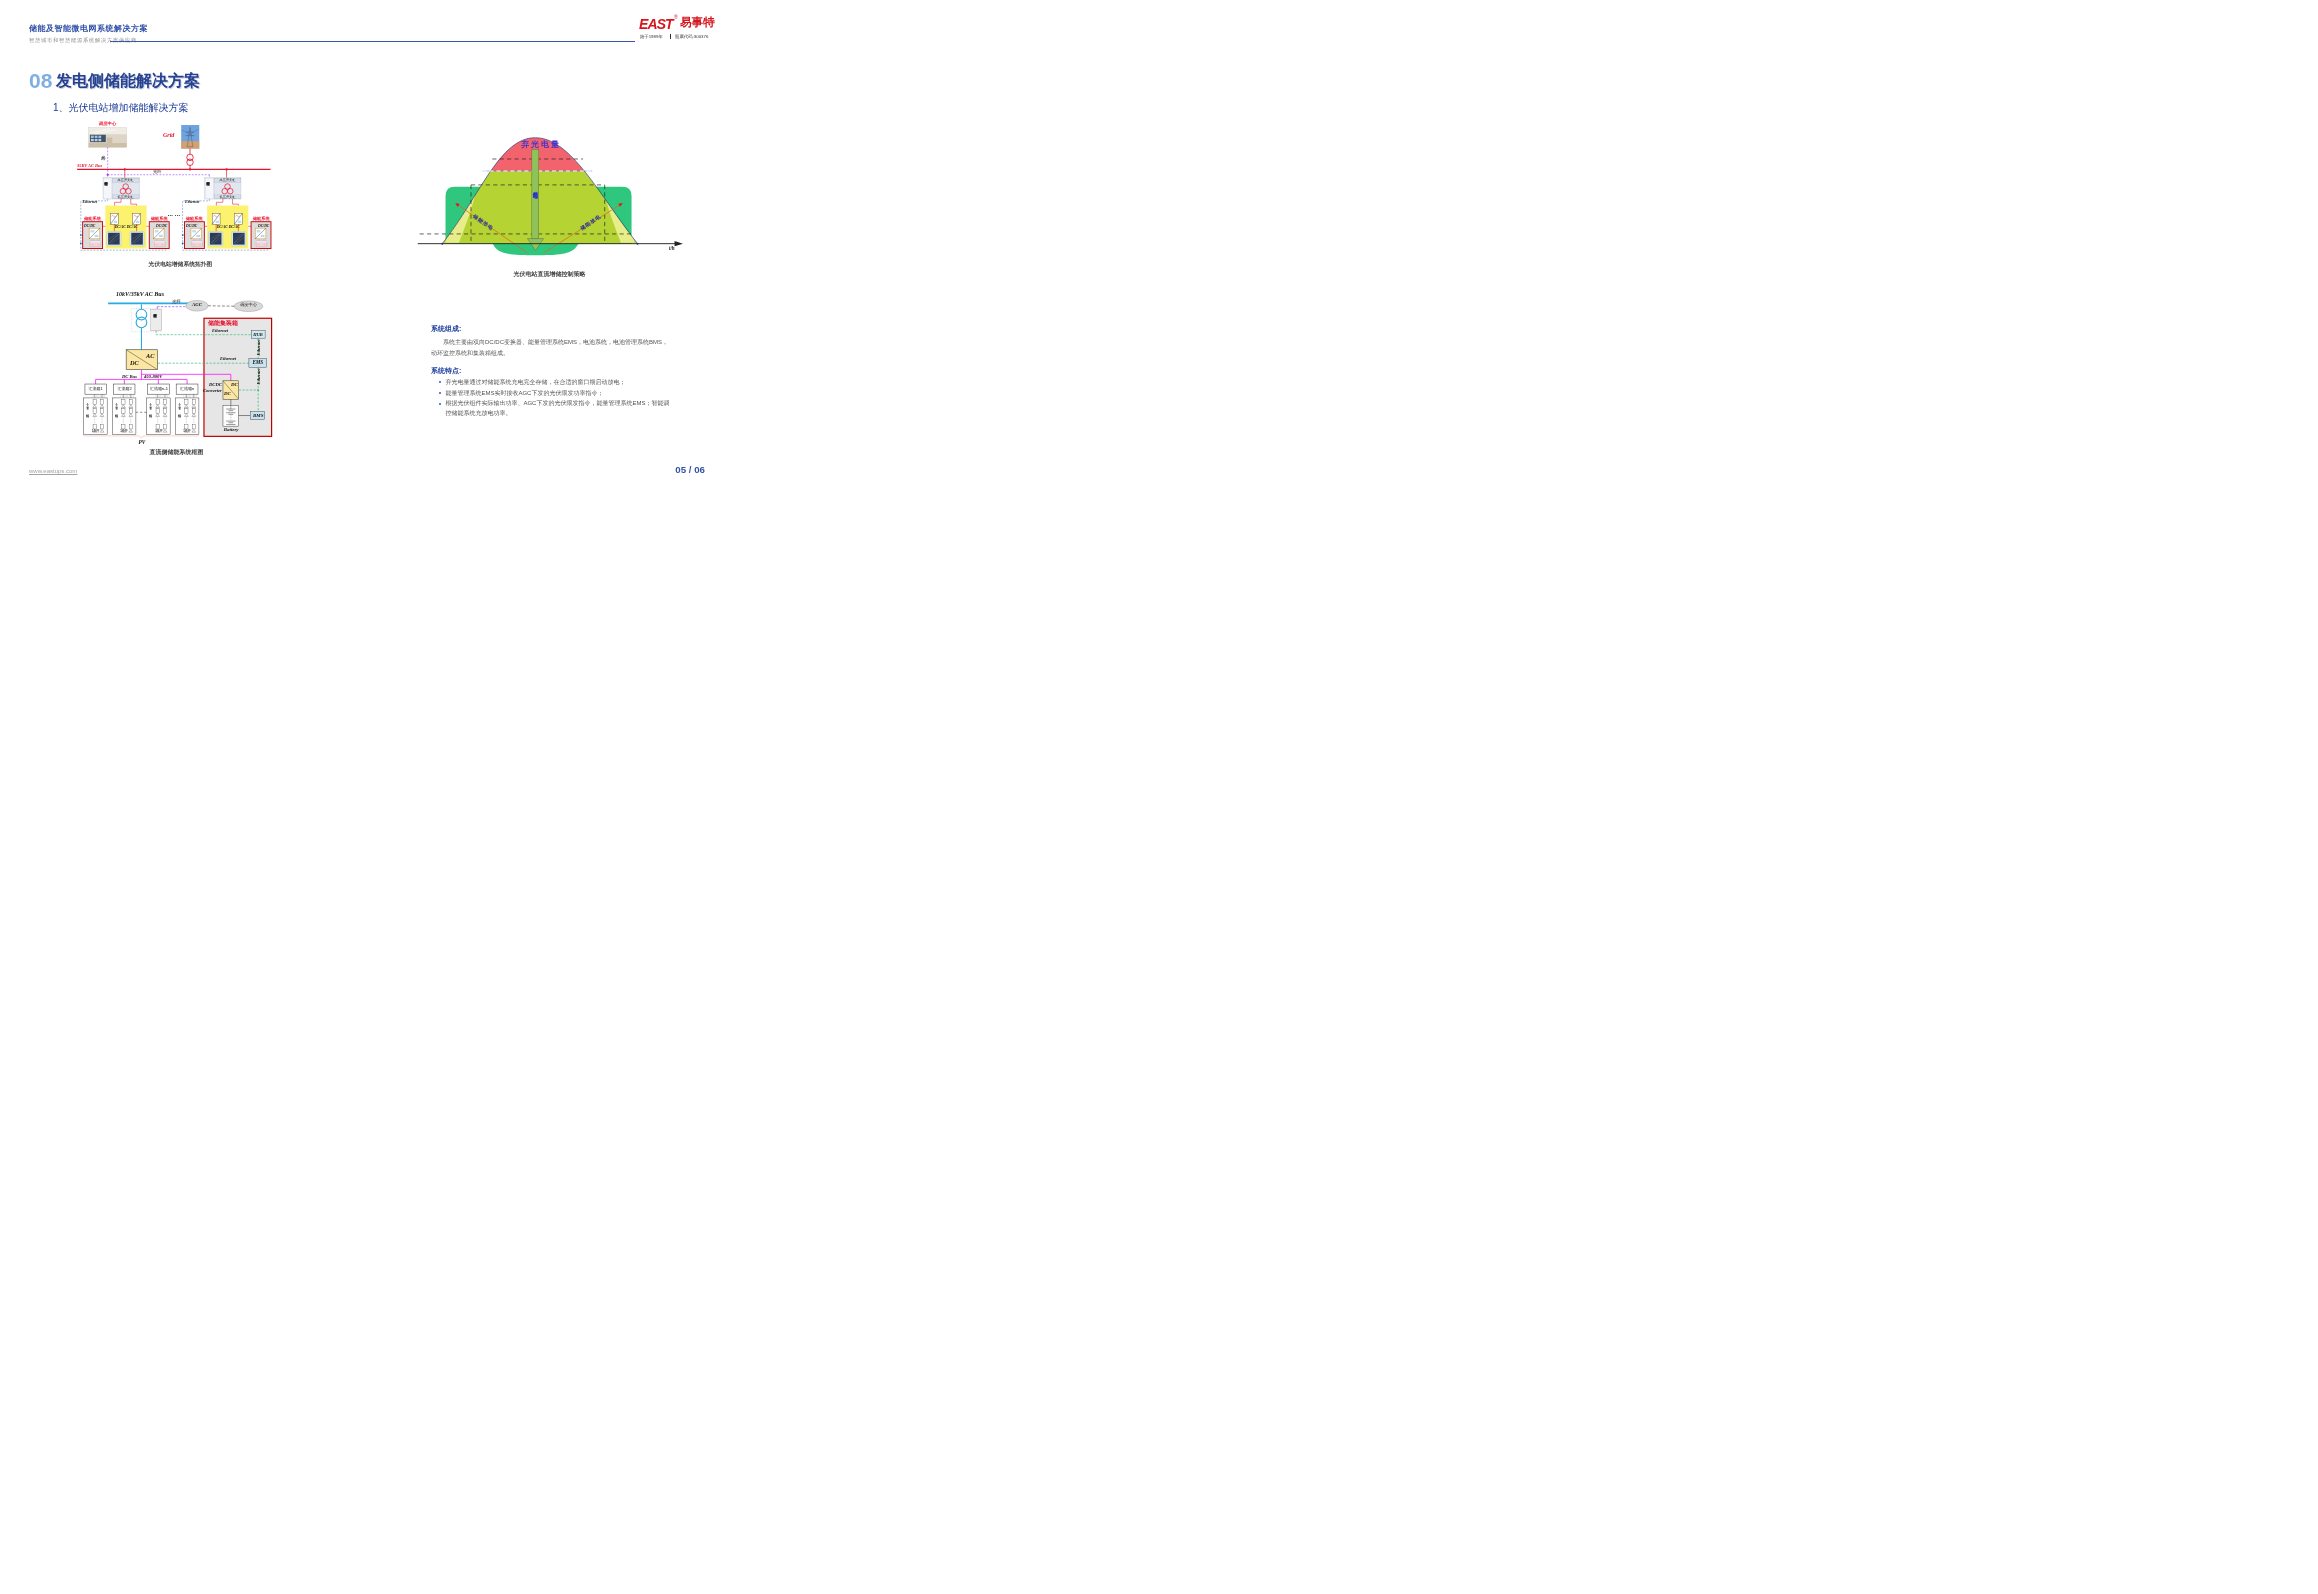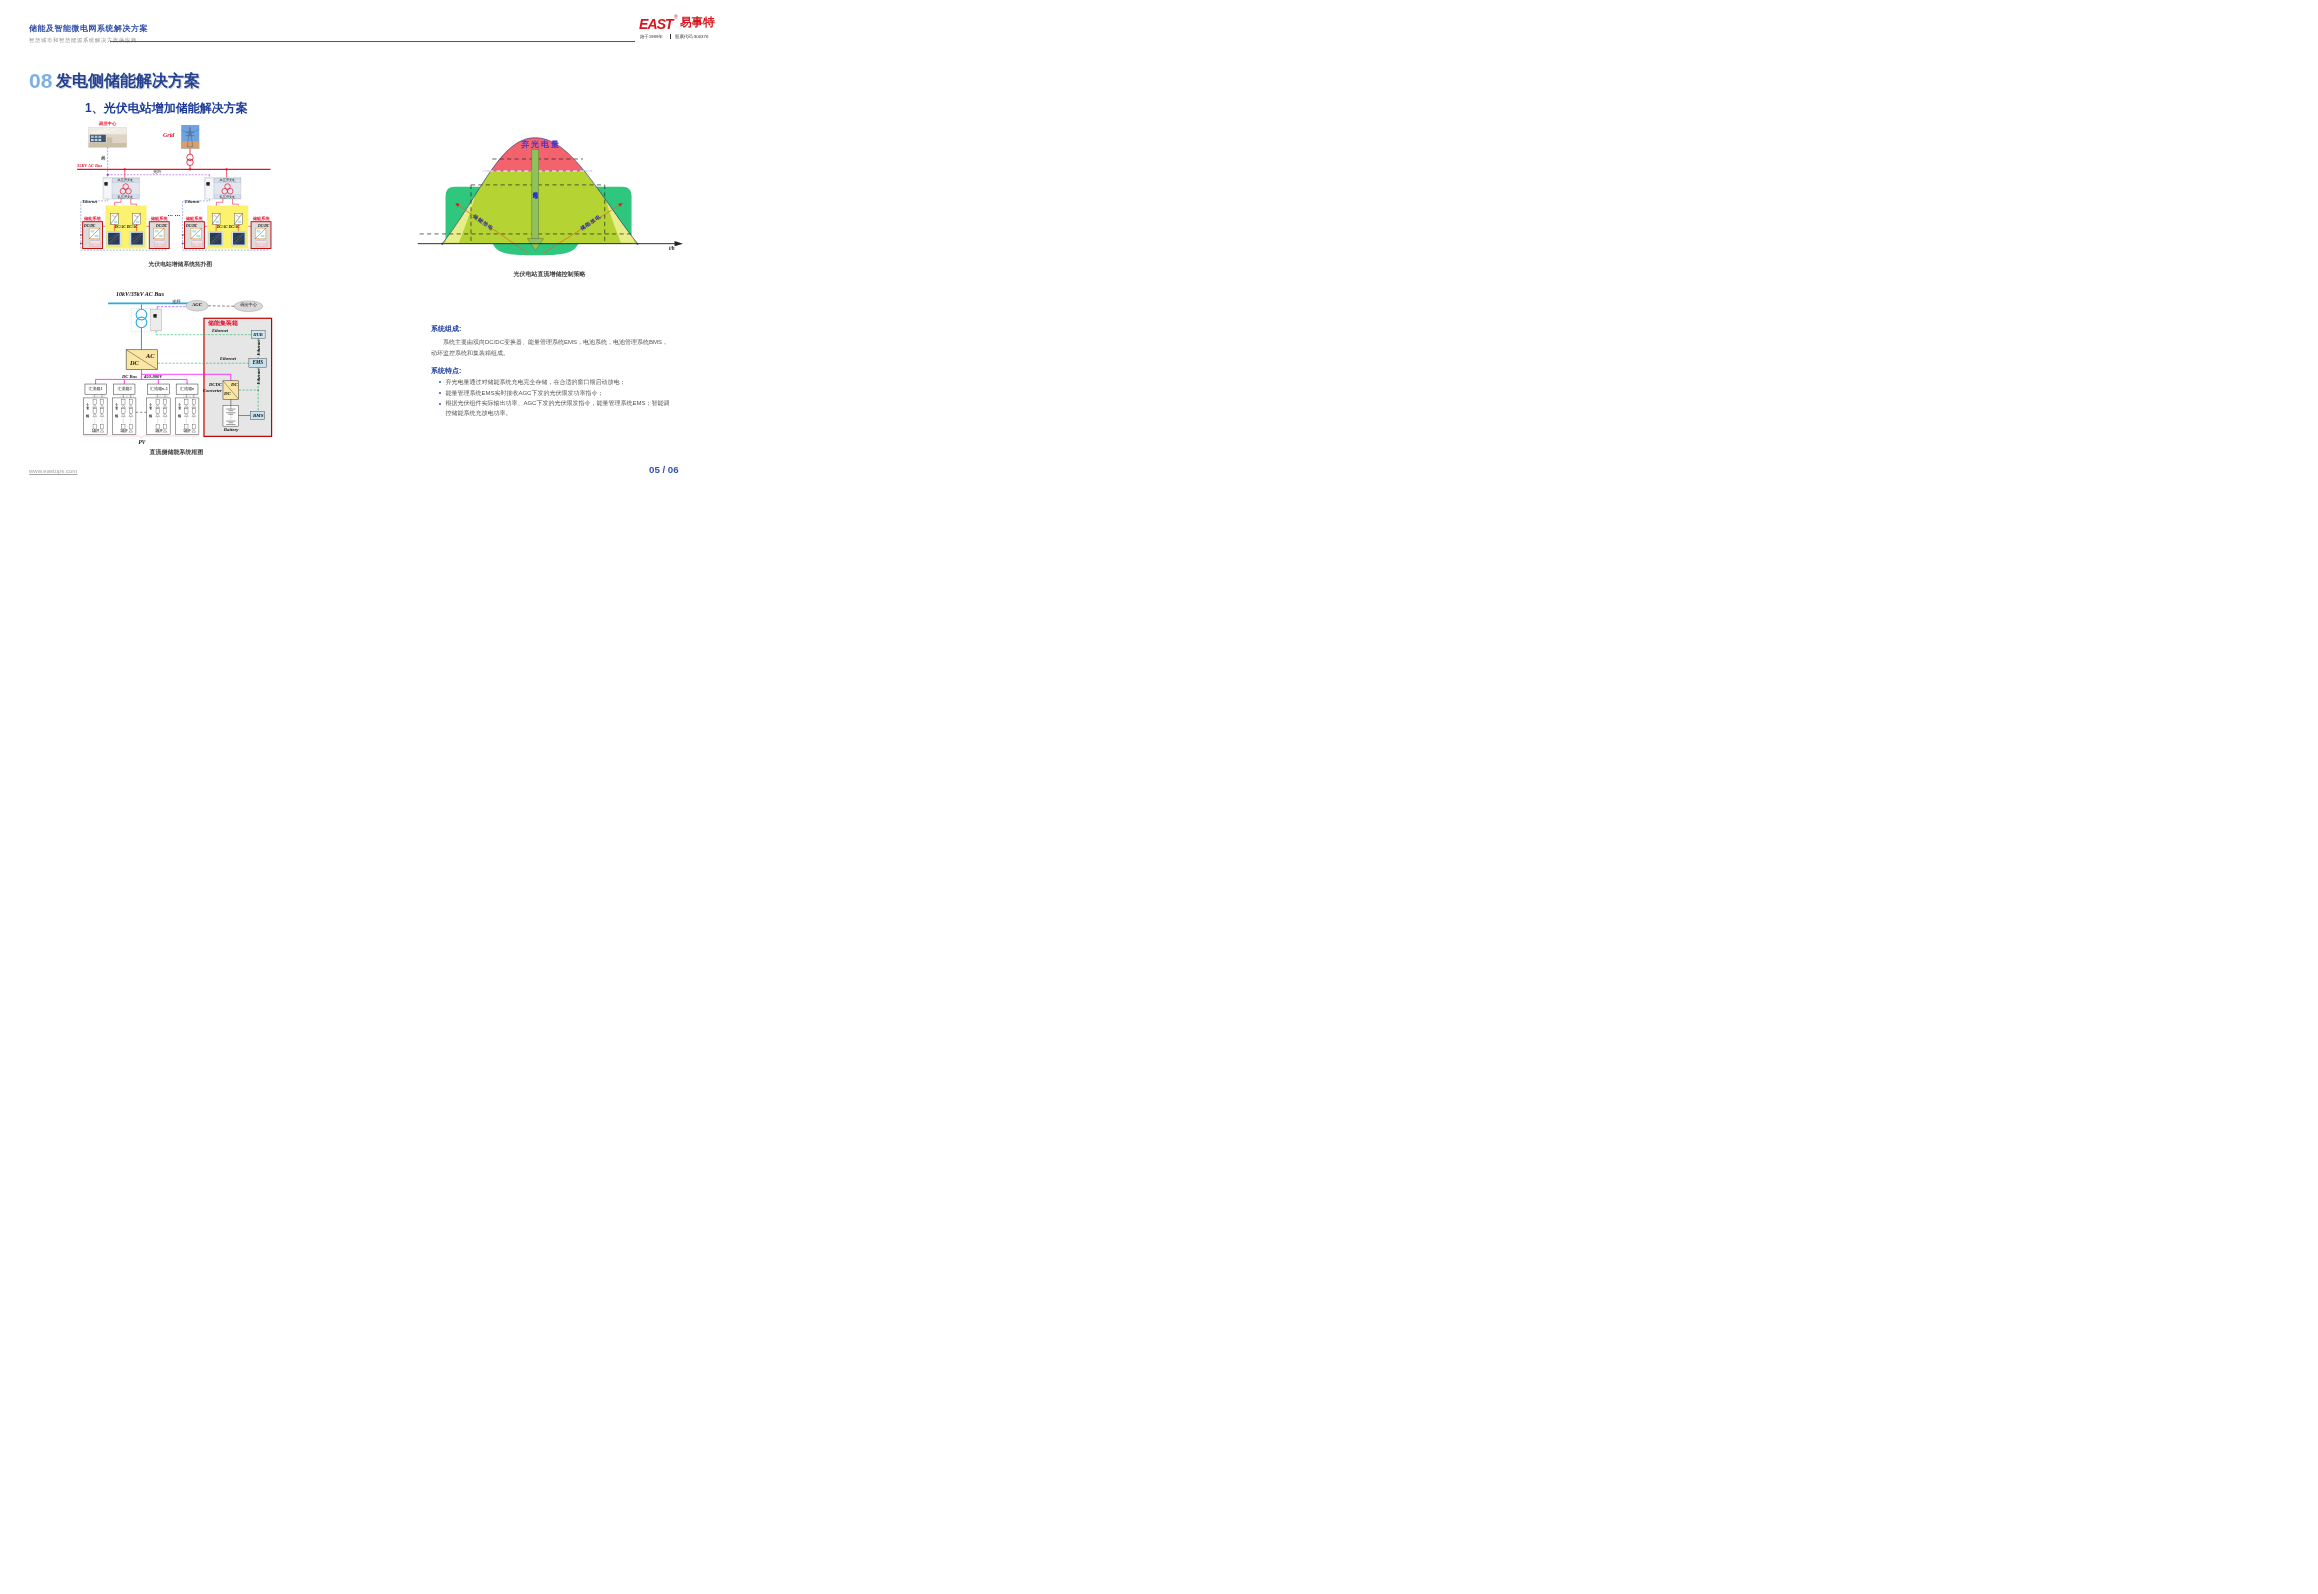--- a/index.html
+++ b/index.html
@@ -29,21 +29,21 @@
     <span class="lbl" style="left:0;top:1.9px;font-size:14px;font-weight:bold;font-style:italic;color:#d5161f;letter-spacing:-0.9px;font-family:'Liberation Sans',sans-serif;">EAST</span>
     <span class="lbl" style="left:35px;top:0.9px;font-size:5.1px;color:#d5161f;">®</span>
     <span class="lbl" style="left:41px;top:2.3px;font-size:11.6px;font-weight:bold;color:#d5161f;font-family:'Liberation Serif',serif;">易事特</span>
     <span class="lbl" style="left:0.9px;top:20.4px;font-size:4.4px;color:#333;">始于1989年</span>
     <span class="abs" style="left:31px;top:20.4px;width:1.4px;height:5.1px;background:#333;"></span>
     <span class="lbl" style="left:36px;top:20.4px;font-size:4.4px;color:#333;">股票代码:300376</span>
   </div>
 
   <div class="lbl" style="left:29px;top:69px;font-size:21px;font-weight:bold;color:#7fb0e0;">08</div>
   <div class="lbl" style="left:56px;top:72px;font-size:16px;font-weight:bold;color:#25418f;text-shadow:0.9px 0.9px 0 rgba(140,155,195,0.45);">发电侧储能解决方案</div>
-  <div class="lbl" style="left:53px;top:102px;font-size:12px;font-weight:bold;color:#1c3a99;margin-left:32px;">1、光伏电站增加储能解决方案</div>
+  <div class="lbl" style="left:53px;top:102px;font-size:10px;font-weight:normal;color:#1c3a99;">1、光伏电站增加储能解决方案</div>
 
   <div class="abs" style="left:77px;top:119px;width:220px;height:161px;">
     <svg width="220" height="161" viewBox="0 0 475 348">
       <defs>
         <g id="inv">
           <rect x="0" y="0" width="17" height="23.5" fill="#fff" stroke="#444" stroke-width="0.9"></rect>
           <line x1="0" y1="23.5" x2="17" y2="0" stroke="#222" stroke-width="0.9"></line>
           <path d="M2.5,6 q2.2,-3.5 4.4,0 q2.2,3.5 4.4,0" fill="none" stroke="#e8112d" stroke-width="0.9"></path>
           <line x1="7.5" y1="17" x2="14.5" y2="17" stroke="#3bb3e0" stroke-width="1"></line>
           <line x1="7.5" y1="19.5" x2="14.5" y2="19.5" stroke="#3bb3e0" stroke-width="1"></line>
@@ -406,15 +406,15 @@
   <div class="lbl" style="left:431px;top:325px;font-size:7px;font-weight:bold;color:#1e3f9e;">系统组成:</div>
   <div class="abs" style="left:431px;top:337px;width:240px;font-size:6px;color:#555;line-height:10.7px;text-indent:2em;">系统主要由双向DC/DC变换器、能量管理系统EMS，电池系统，电池管理系统BMS，动环监控系统和集装箱组成。</div>
   <div class="lbl" style="left:431px;top:367px;font-size:7px;font-weight:bold;color:#1e3f9e;">系统特点:</div>
   <div class="abs" style="left:438px;top:378px;width:235px;">
     <div class="bullet">弃光电量通过对储能系统充电完全存储，在合适的窗口期启动放电；</div>
     <div class="bullet">能量管理系统EMS实时接收AGC下发的光伏限发功率指令；</div>
     <div class="bullet">根据光伏组件实际输出功率、AGC下发的光伏限发指令，能量管理系统EMS；智能调控储能系统充放电功率。</div>
   </div>
 
   <a class="lbl" style="left:29px;top:468px;font-size:6px;color:#a3a3a3;text-decoration:underline;cursor:pointer;">www.eastups.com</a>
-  <div class="lbl" style="left:649px;top:464px;width:56px;font-size:9.7px;font-weight:bold;color:#3553a4;">05 / 06</div>
+  <div class="lbl" style="left:649px;top:464px;width:56px;text-align:right;font-size:9.7px;font-weight:bold;color:#3553a4;">05 / 06</div>
 </div>
 
 
 </body></html>

